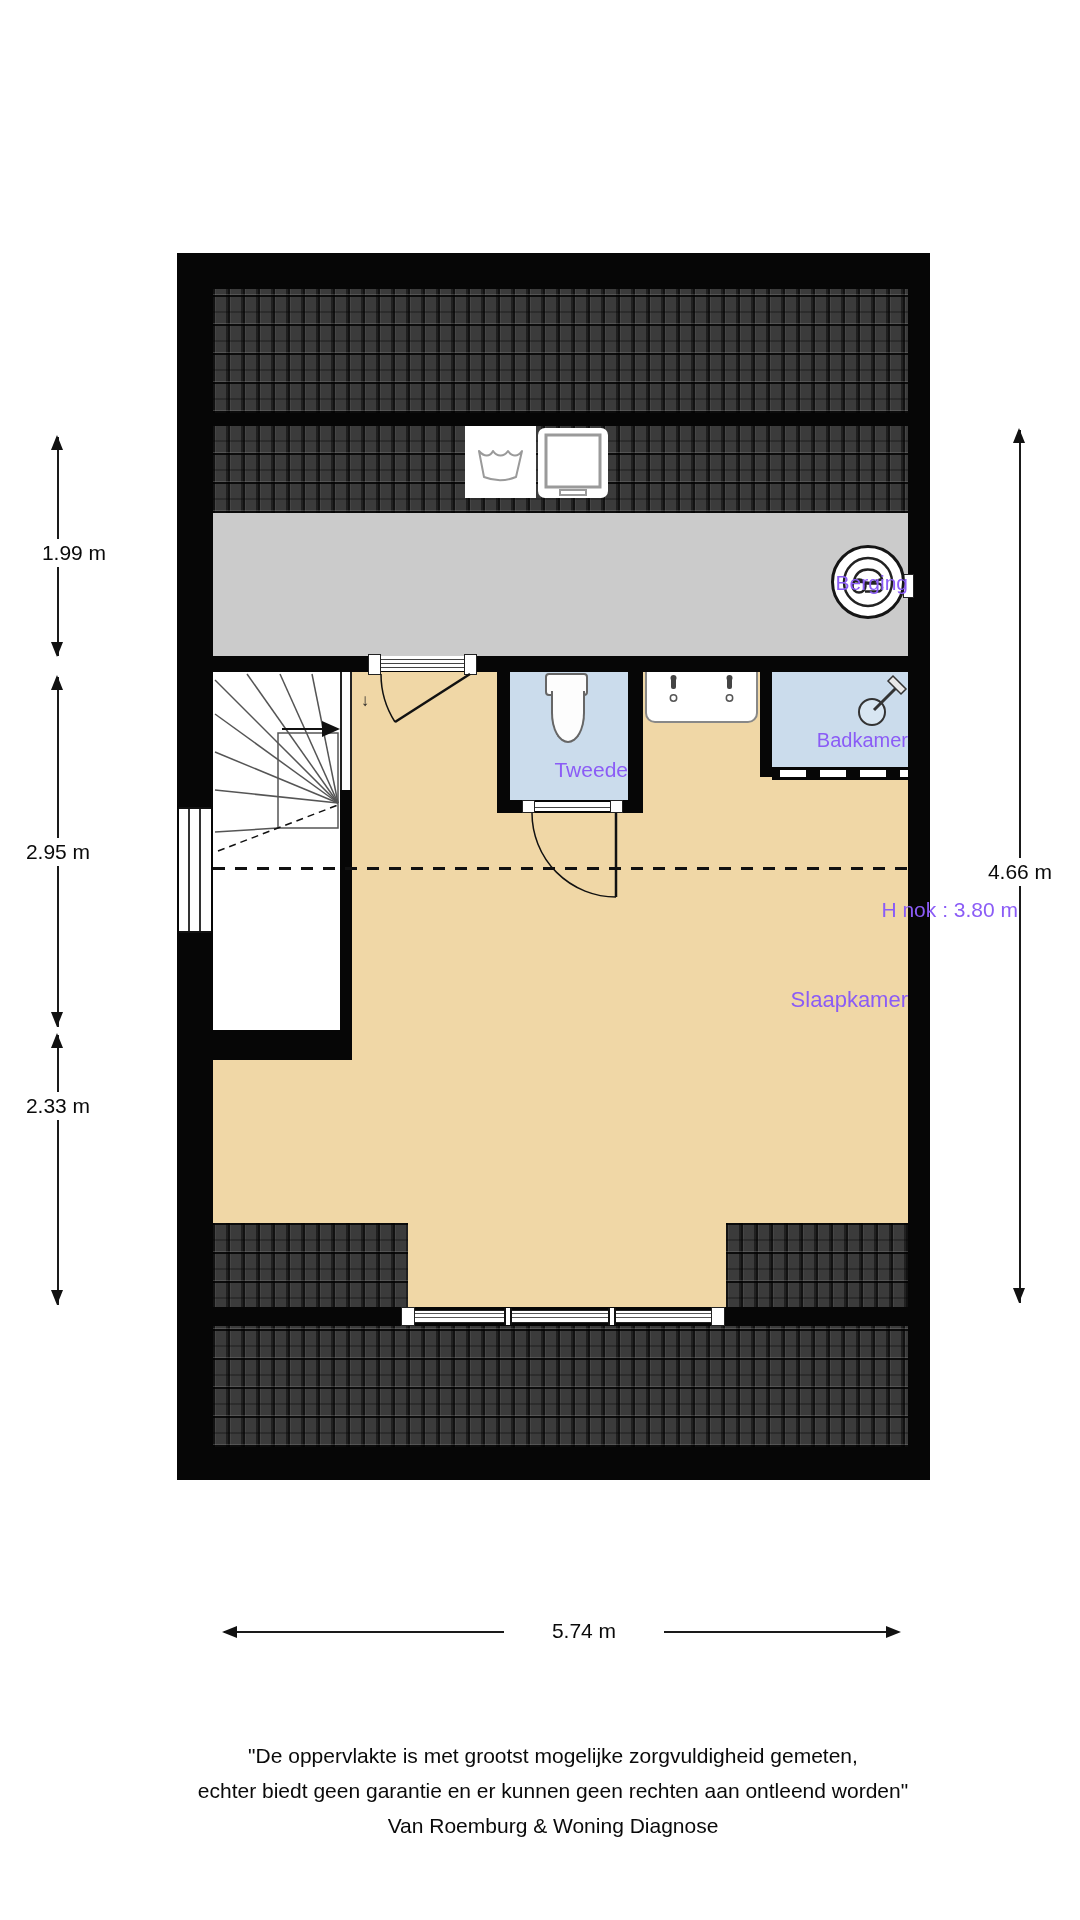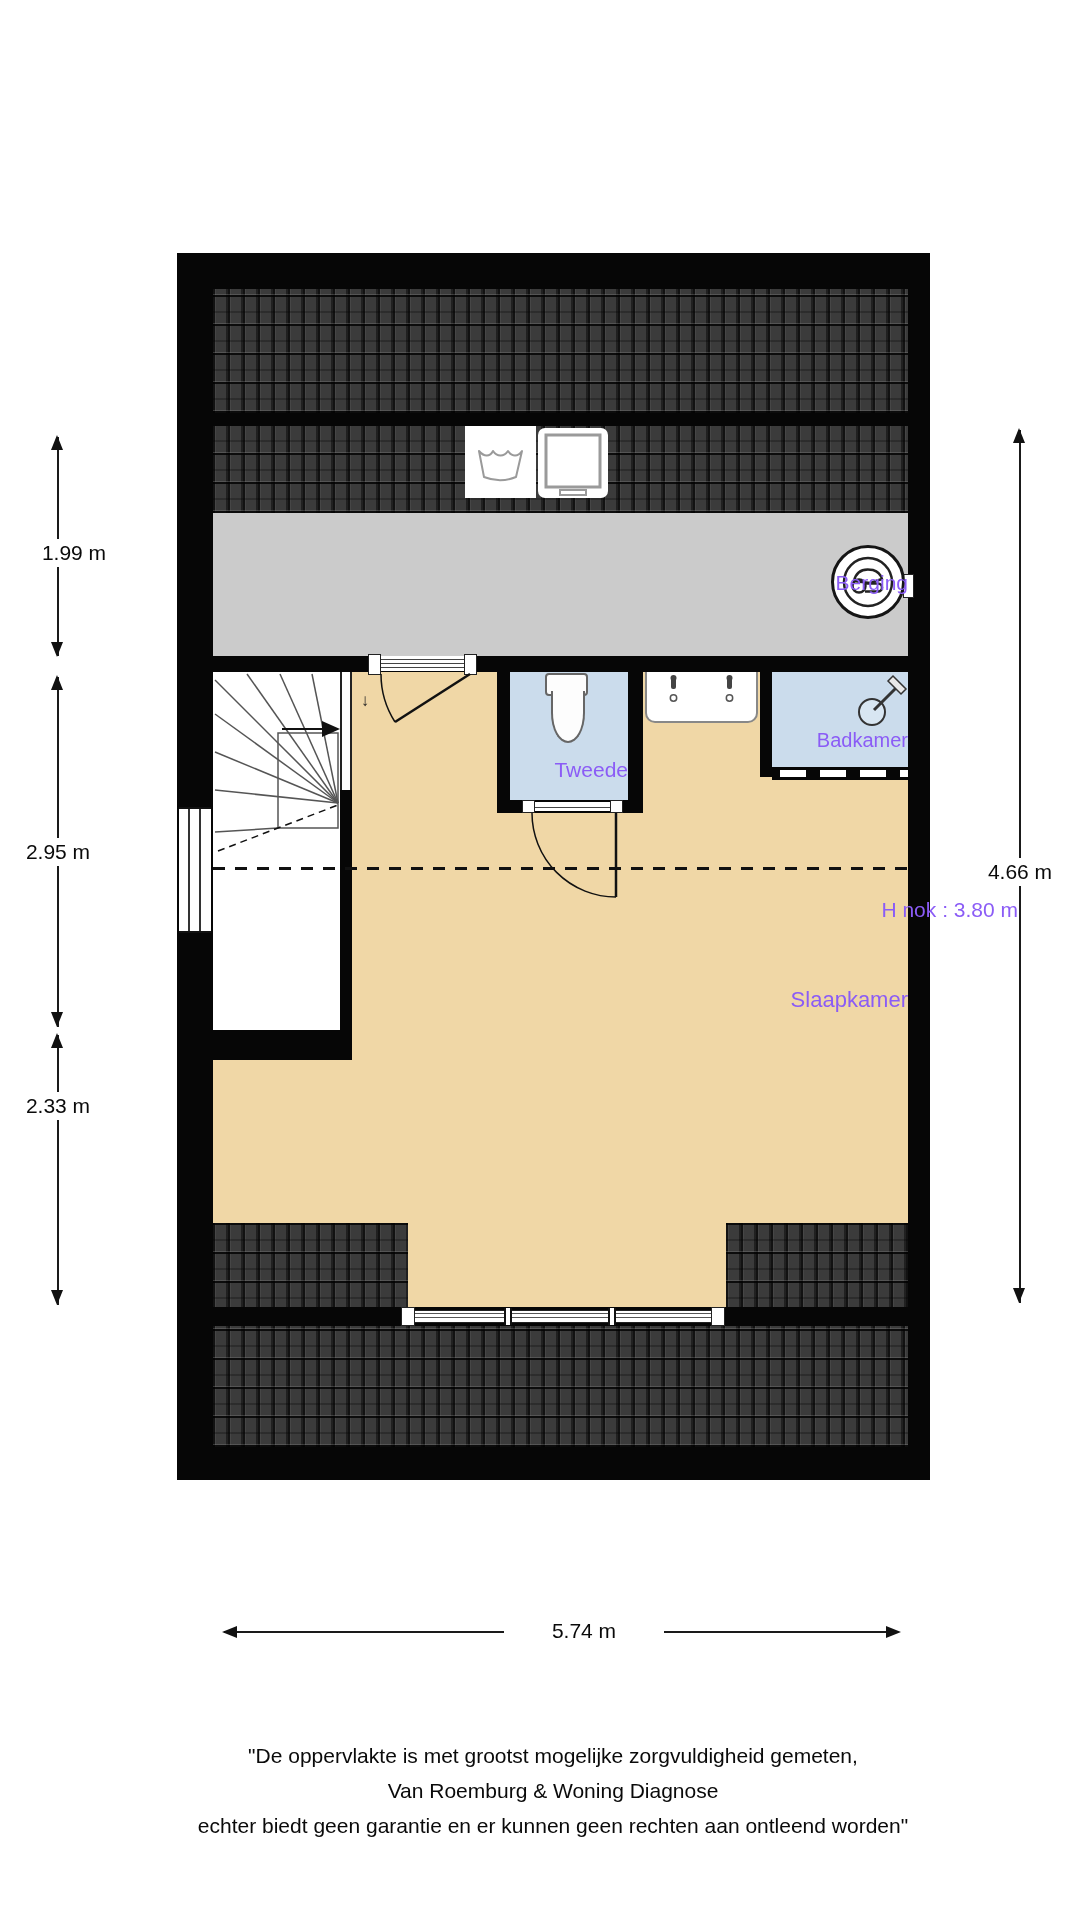--- a/index.html
+++ b/index.html
@@ -270,17 +270,17 @@
 
   <div>
     <div class="abs dim-line-h" style="left:224px;top:1631px;width:674px;"></div>
     <div class="abs arr arr-left" style="left:222px;top:1626px;"></div>
     <div class="abs arr arr-right" style="left:886px;top:1626px;"></div>
     <div class="abs dim-label" style="left:504px;top:1617px;width:160px;">5.74 m</div>
   </div>
 
   <div class="abs" id="footer">
     <div>"De oppervlakte is met grootst mogelijke zorgvuldigheid gemeten,</div>
+    <div>echter biedt geen garantie en er kunnen geen rechten aan ontleend worden"</div>
     <div>Van Roemburg &amp; Woning Diagnose</div>
-    <div>echter biedt geen garantie en er kunnen geen rechten aan ontleend worden"</div>
   </div>
 
 </div>
 
 </body></html>

